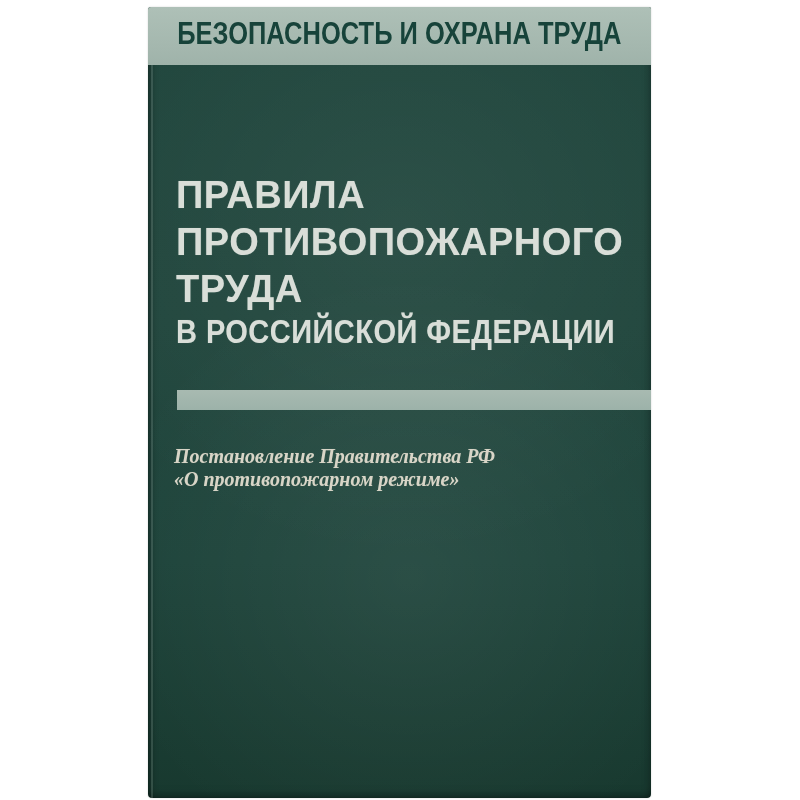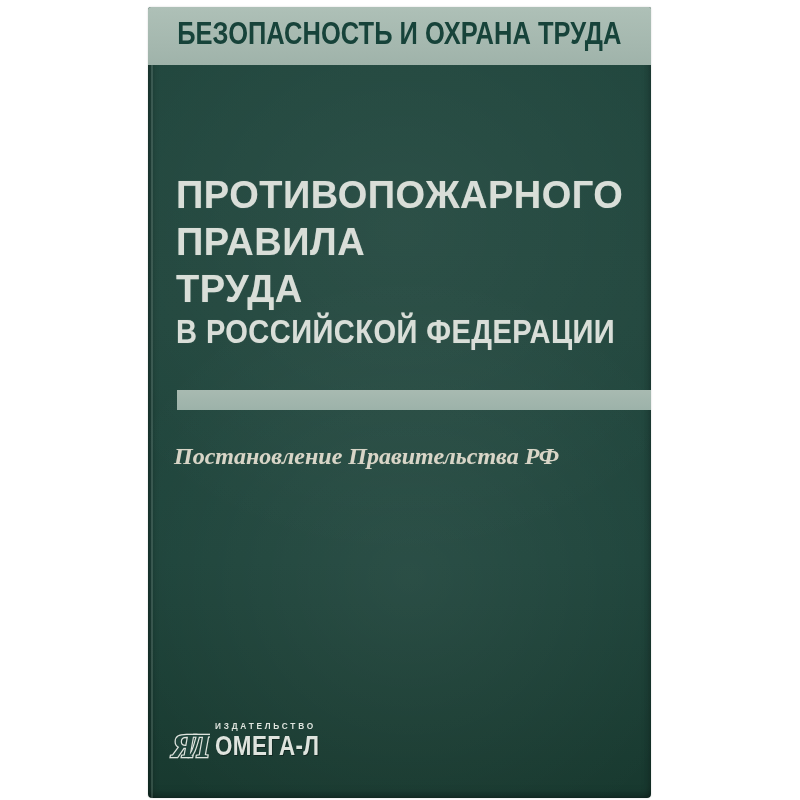--- a/index.html
+++ b/index.html
@@ -106,21 +106,21 @@
     background: linear-gradient(180deg, #a8bab1 0%, #9cb2a9 100%);
   }
   .decree-block {
     position: absolute;
     left: 26px;
     top: 438px;
     width: 430px;
     font-family: "Liberation Serif", serif;
     font-style: italic;
     font-weight: 700;
-    font-size: 24px;
+    font-size: 20px;
     line-height: 23px;
     color: var(--decree-text, #d8d5c7);
     text-shadow: 0 0 1px rgba(220,220,205,0.25);
   }
   .publisher-logo {
     position: absolute;
     left: 16px;
     top: 714px;
     display: flex;
     align-items: flex-start;
@@ -159,37 +159,29 @@
 <body style="--page-bg: #ffffff; --band-text: #17433a; --title-text: #d9ded8; --decree-text: #d8d5c7; --logo-text: #dfe4de;">
 
 <div class="page">
   <div class="book">
 
     <div class="series-band">
       <div class="series-title">БЕЗОПАСНОСТЬ И ОХРАНА ТРУДА</div>
     </div>
 
     <div class="title-block">
+      <div class="title-line">ПРАВИЛА</div>
       <div class="title-line">ПРОТИВОПОЖАРНОГО</div>
-      <div class="title-line">ПРАВИЛА</div>
       <div class="title-line">ТРУДА</div>
     </div>
 
     <div class="subtitle-line">В РОССИЙСКОЙ ФЕДЕРАЦИИ</div>
 
     <div class="accent-stripe"></div>
 
     <div class="decree-block">
       <div>Постановление Правительства РФ</div>
+      <div>«О противопожарном режиме»</div>
     </div>
 
-    <div class="publisher-logo">
-      <svg class="monogram" width="46" height="44" viewBox="0 0 46 44" aria-hidden="true">
-        <text x="23" y="33" text-anchor="middle" font-family="Liberation Serif, serif" font-size="34" font-weight="bold" font-style="italic" fill="#20453c" stroke="#dfe4de" stroke-width="2.4" letter-spacing="-8" paint-order="stroke fill">ЯЛ</text>
-      </svg>
-      <div class="publisher-text">
-        <div class="imprint-label">ИЗДАТЕЛЬСТВО</div>
-        <div class="publisher-name">ОМЕГА-Л</div>
-      </div>
-    </div>
 
   </div>
 </div>
 
 </body></html>

